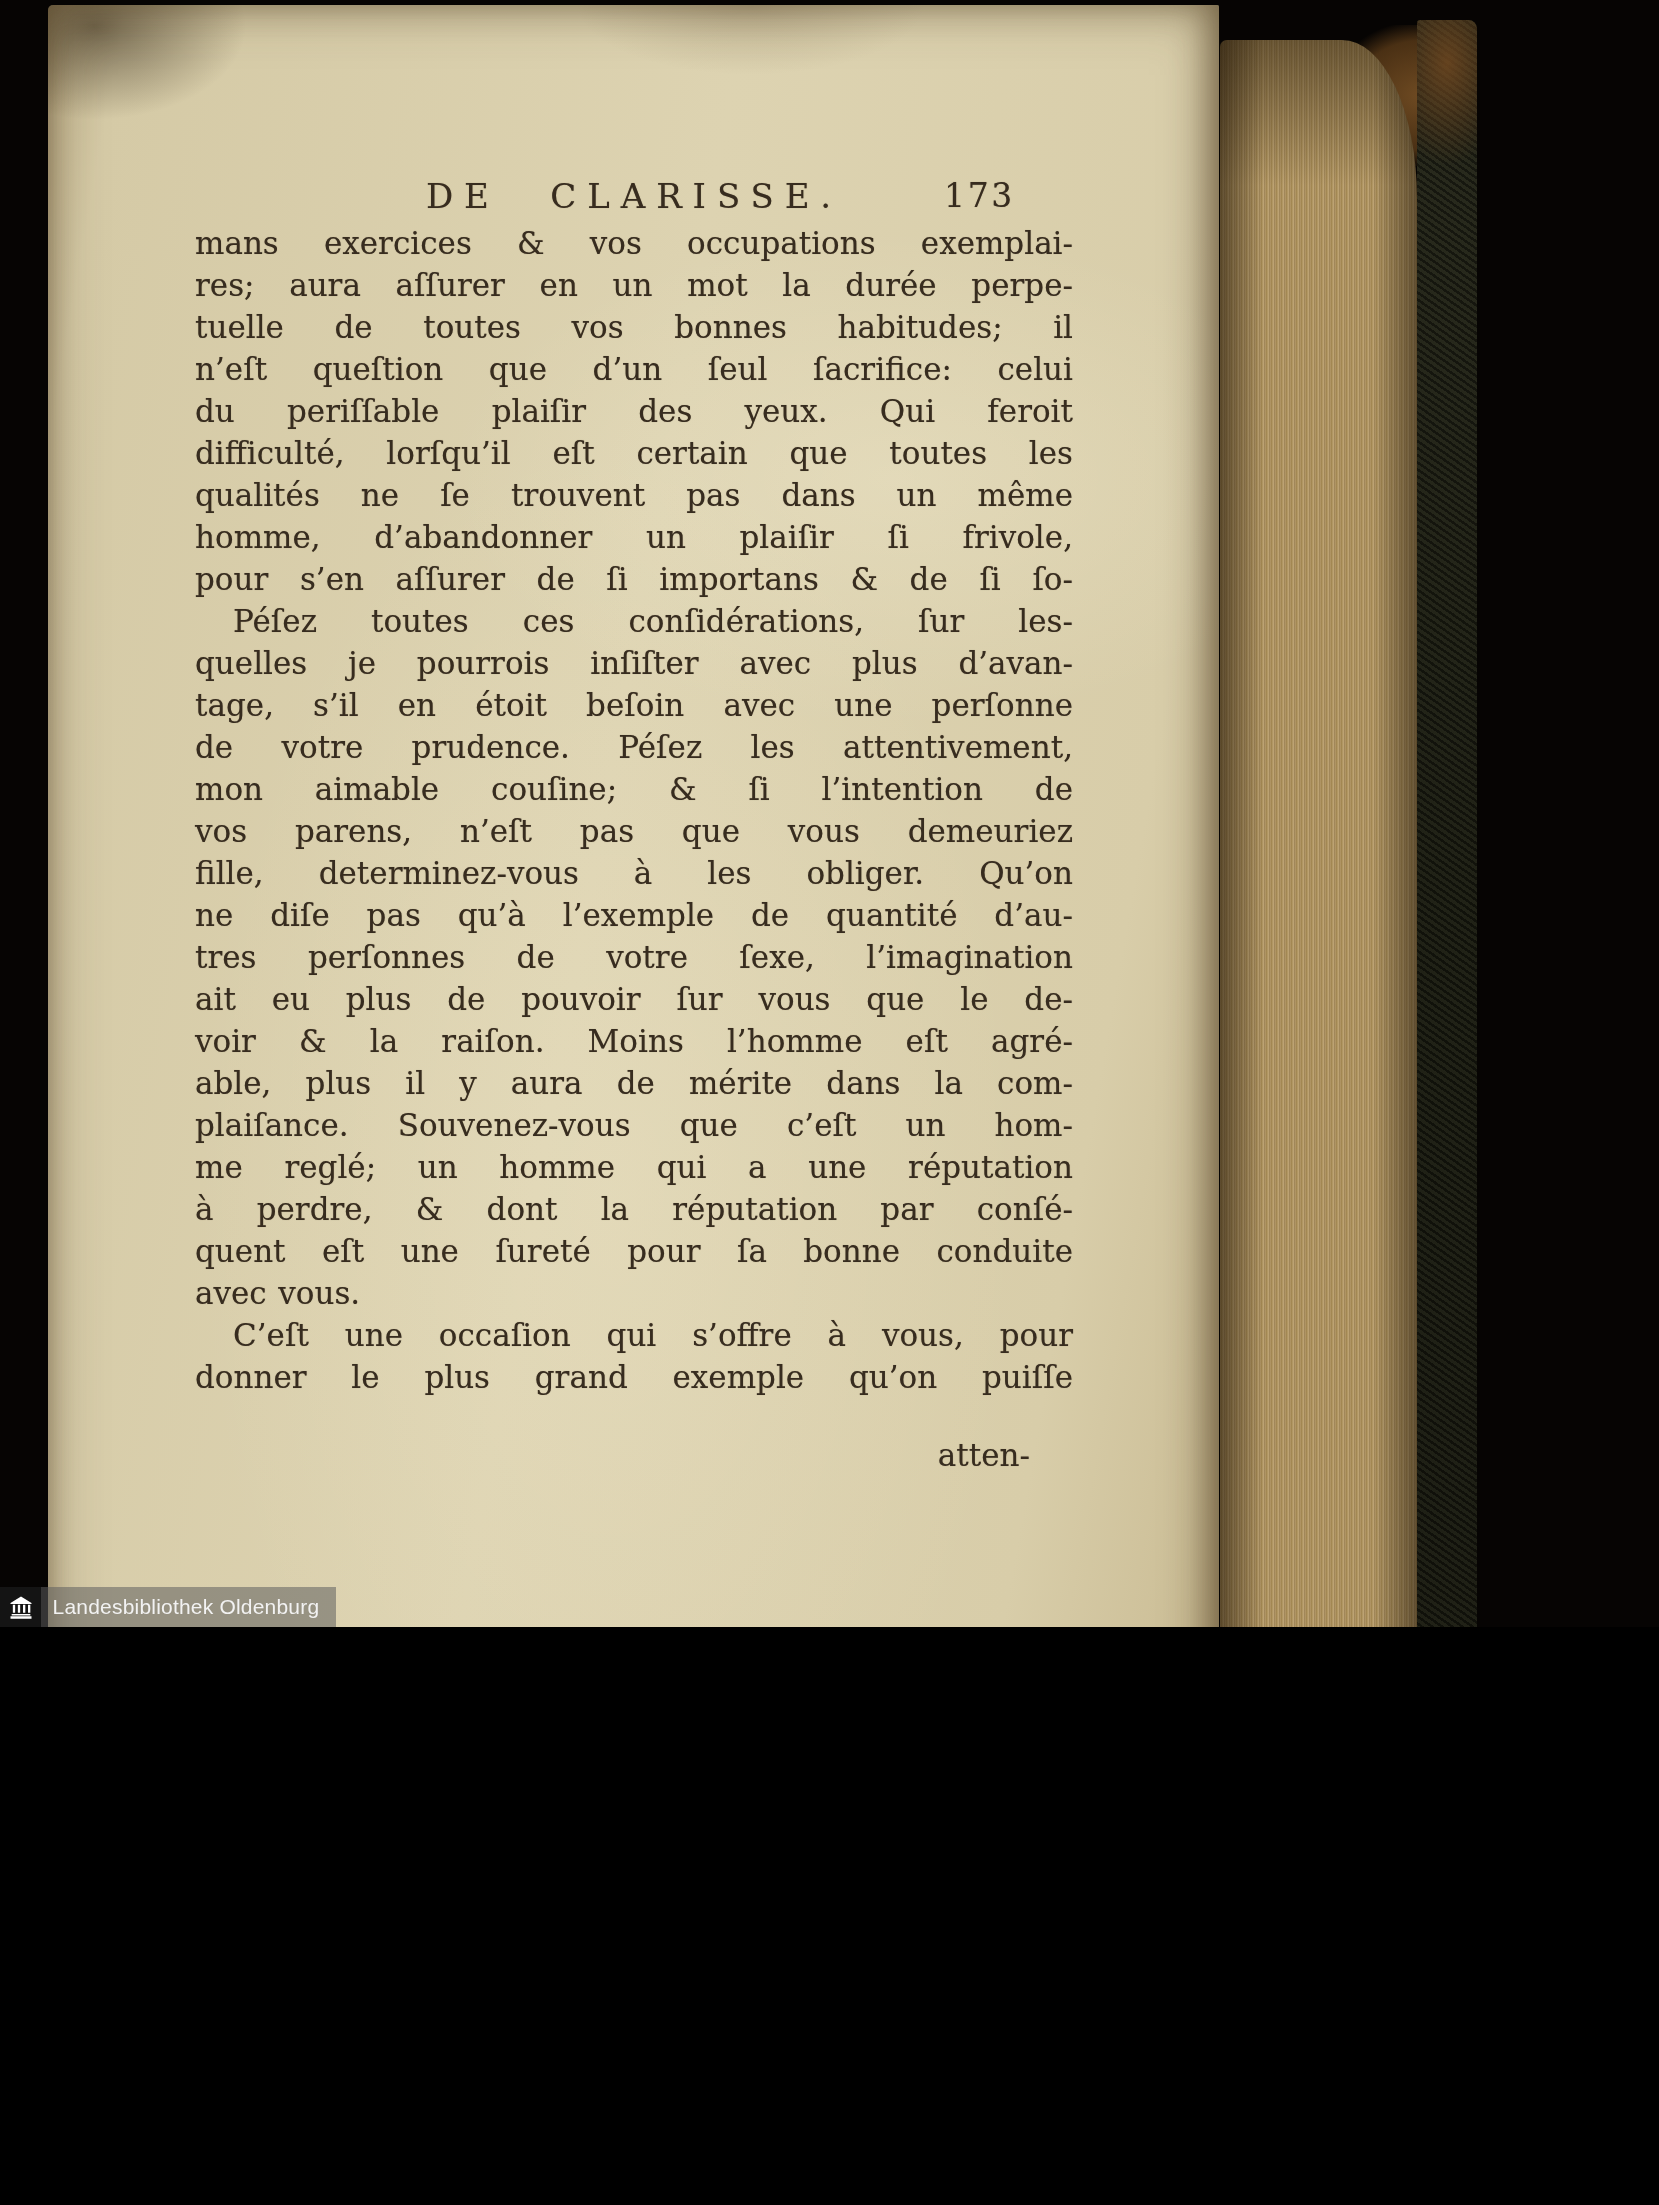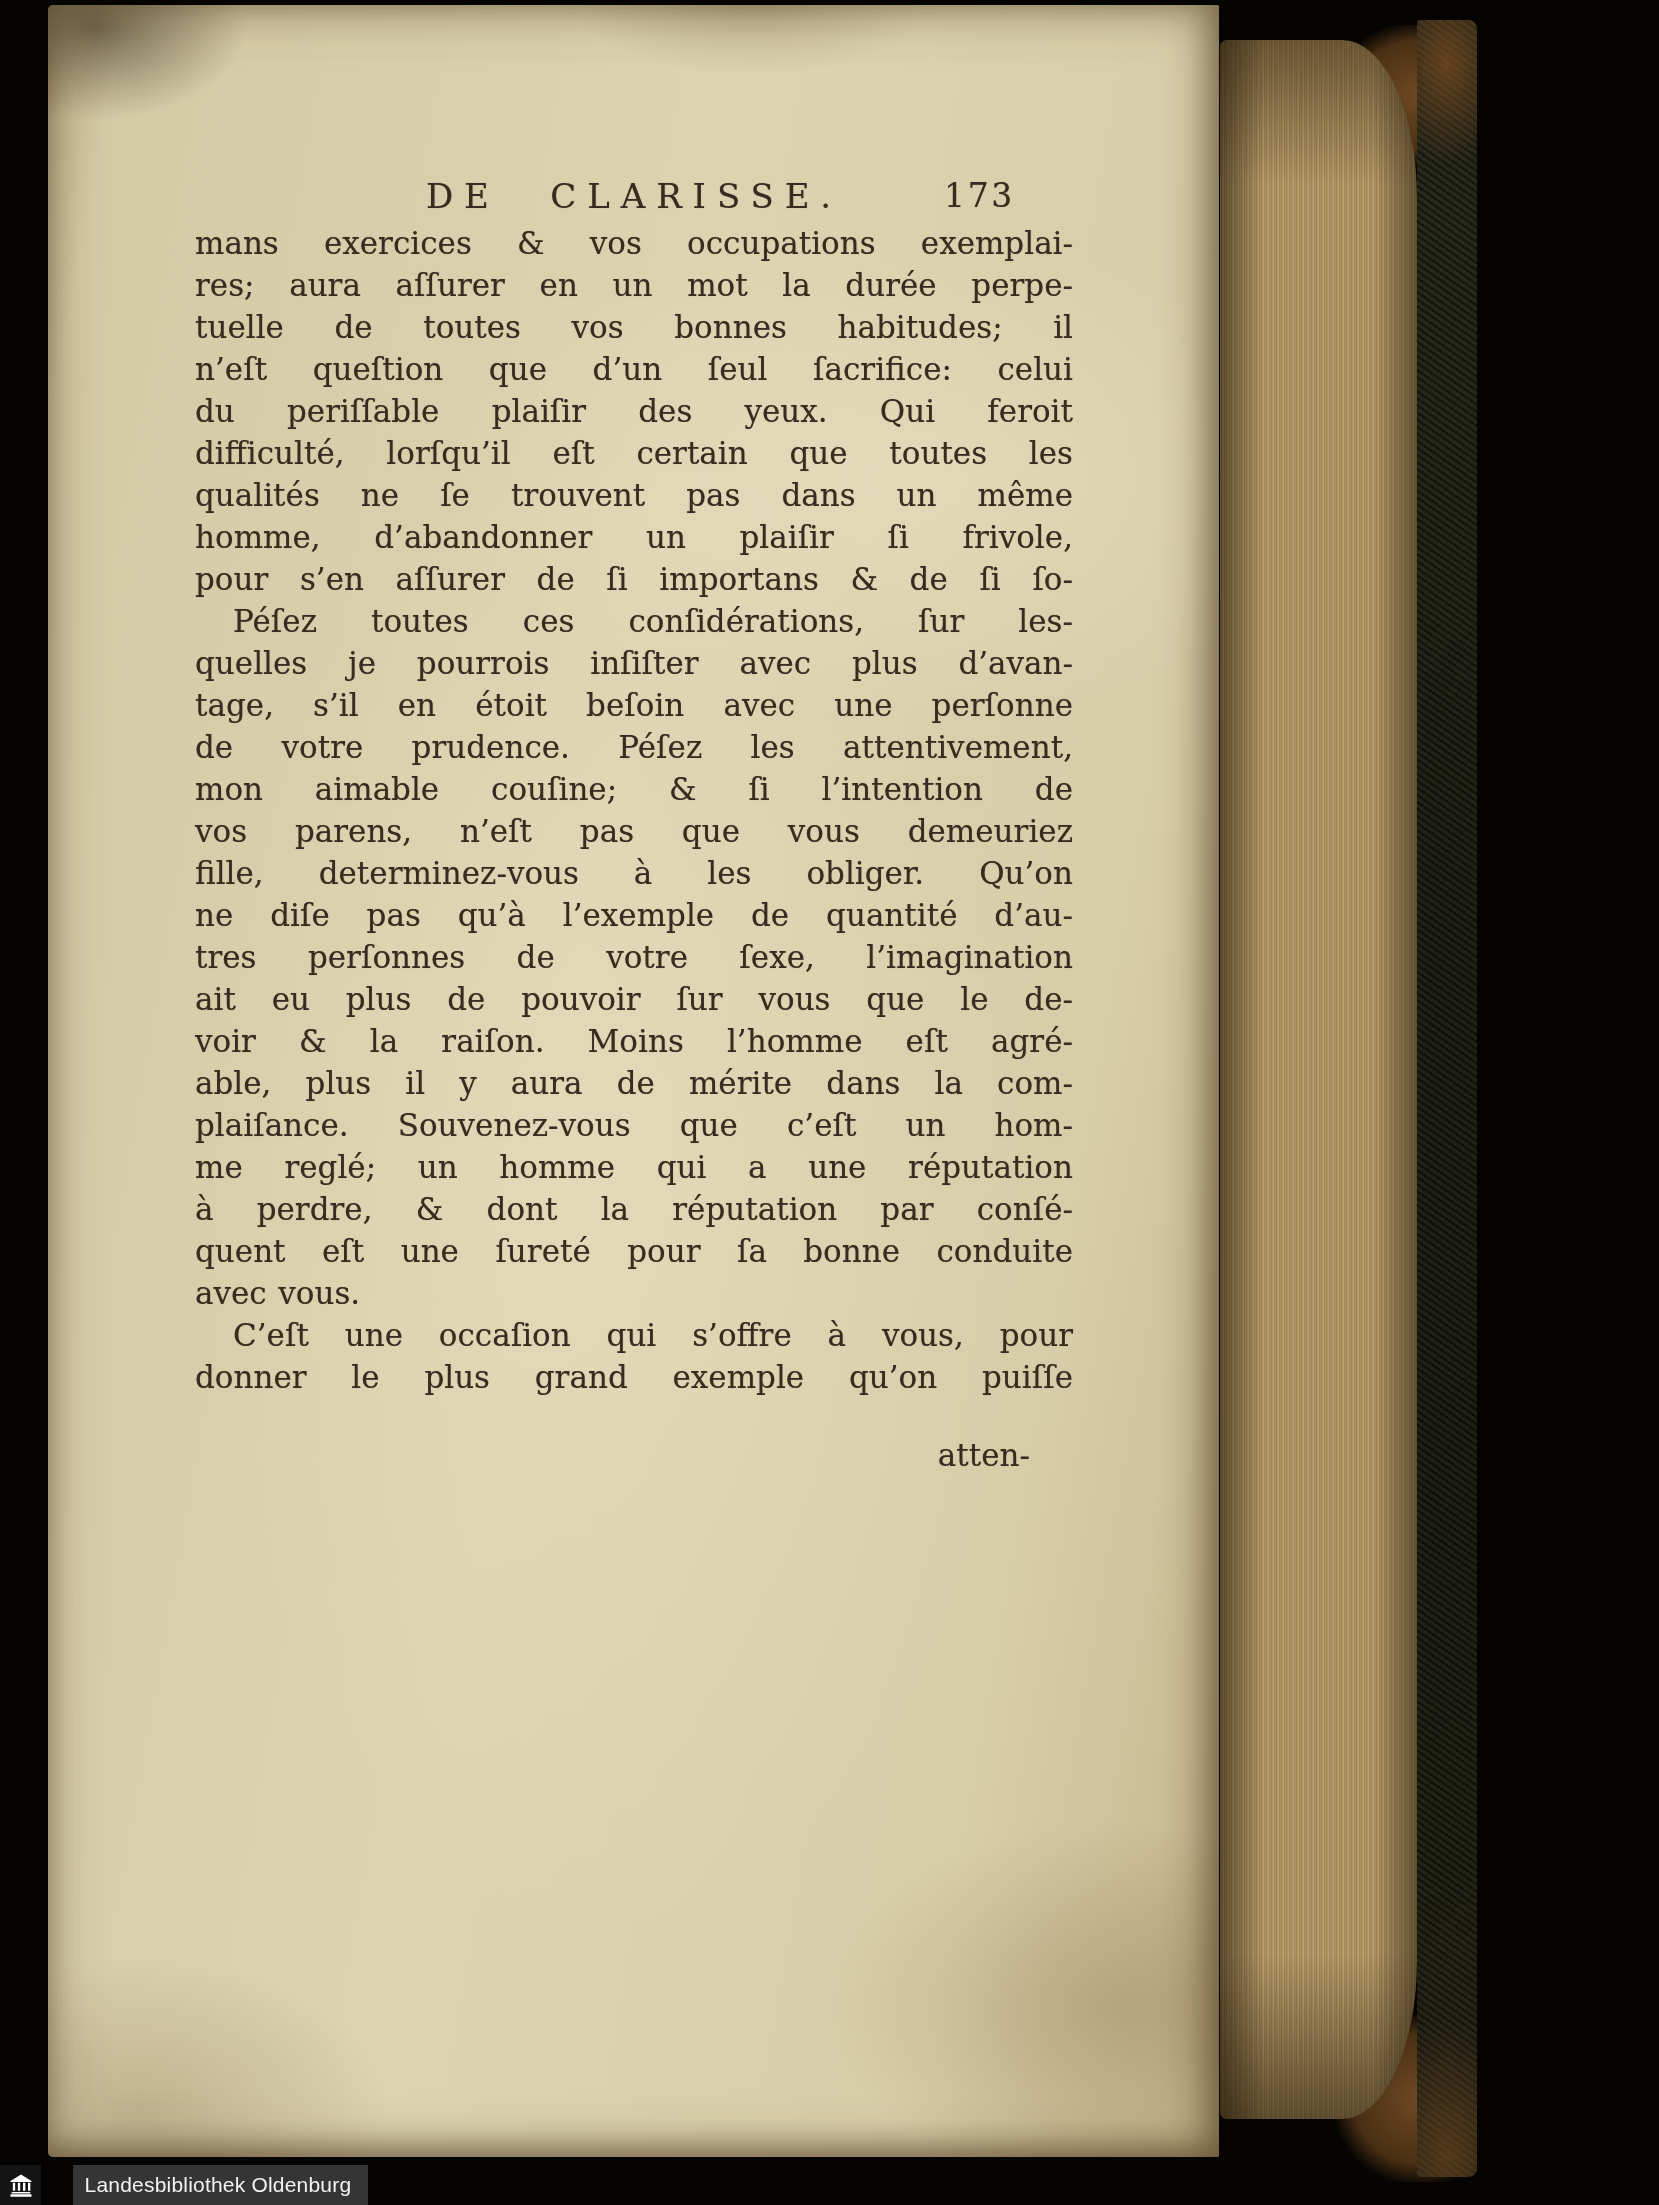--- a/index.html
+++ b/index.html
@@ -3,21 +3,21 @@
 <meta charset="utf-8">
 <style>
   html, body {
     margin: 0;
     padding: 0;
     background: #000;
   }
   .stage {
     position: relative;
     width: 1659px;
-    height: 2205px;
+    height: 1627px;
     background: var(--background, #060403);
     overflow: hidden;
     font-family: "DejaVu Serif", "Liberation Serif", serif;
     text-decoration: underline;
   }
 
   
   .paper {
     position: absolute;
     left: 48px;
@@ -137,21 +137,20 @@
 
   
   .watermark {
     position: absolute;
     left: 0;
     bottom: 0;
     height: 40px;
     display: flex;
     align-items: stretch;
     font-family: "Liberation Sans", sans-serif;
-    gap: 32px;
   }
   .wm-logo {
     width: 41px;
     background: rgba(22,22,22,0.92);
     display: flex;
     align-items: center;
     justify-content: center;
   }
   .wm-logo svg { width: 28px; height: 28px; }
   .wm-text {

